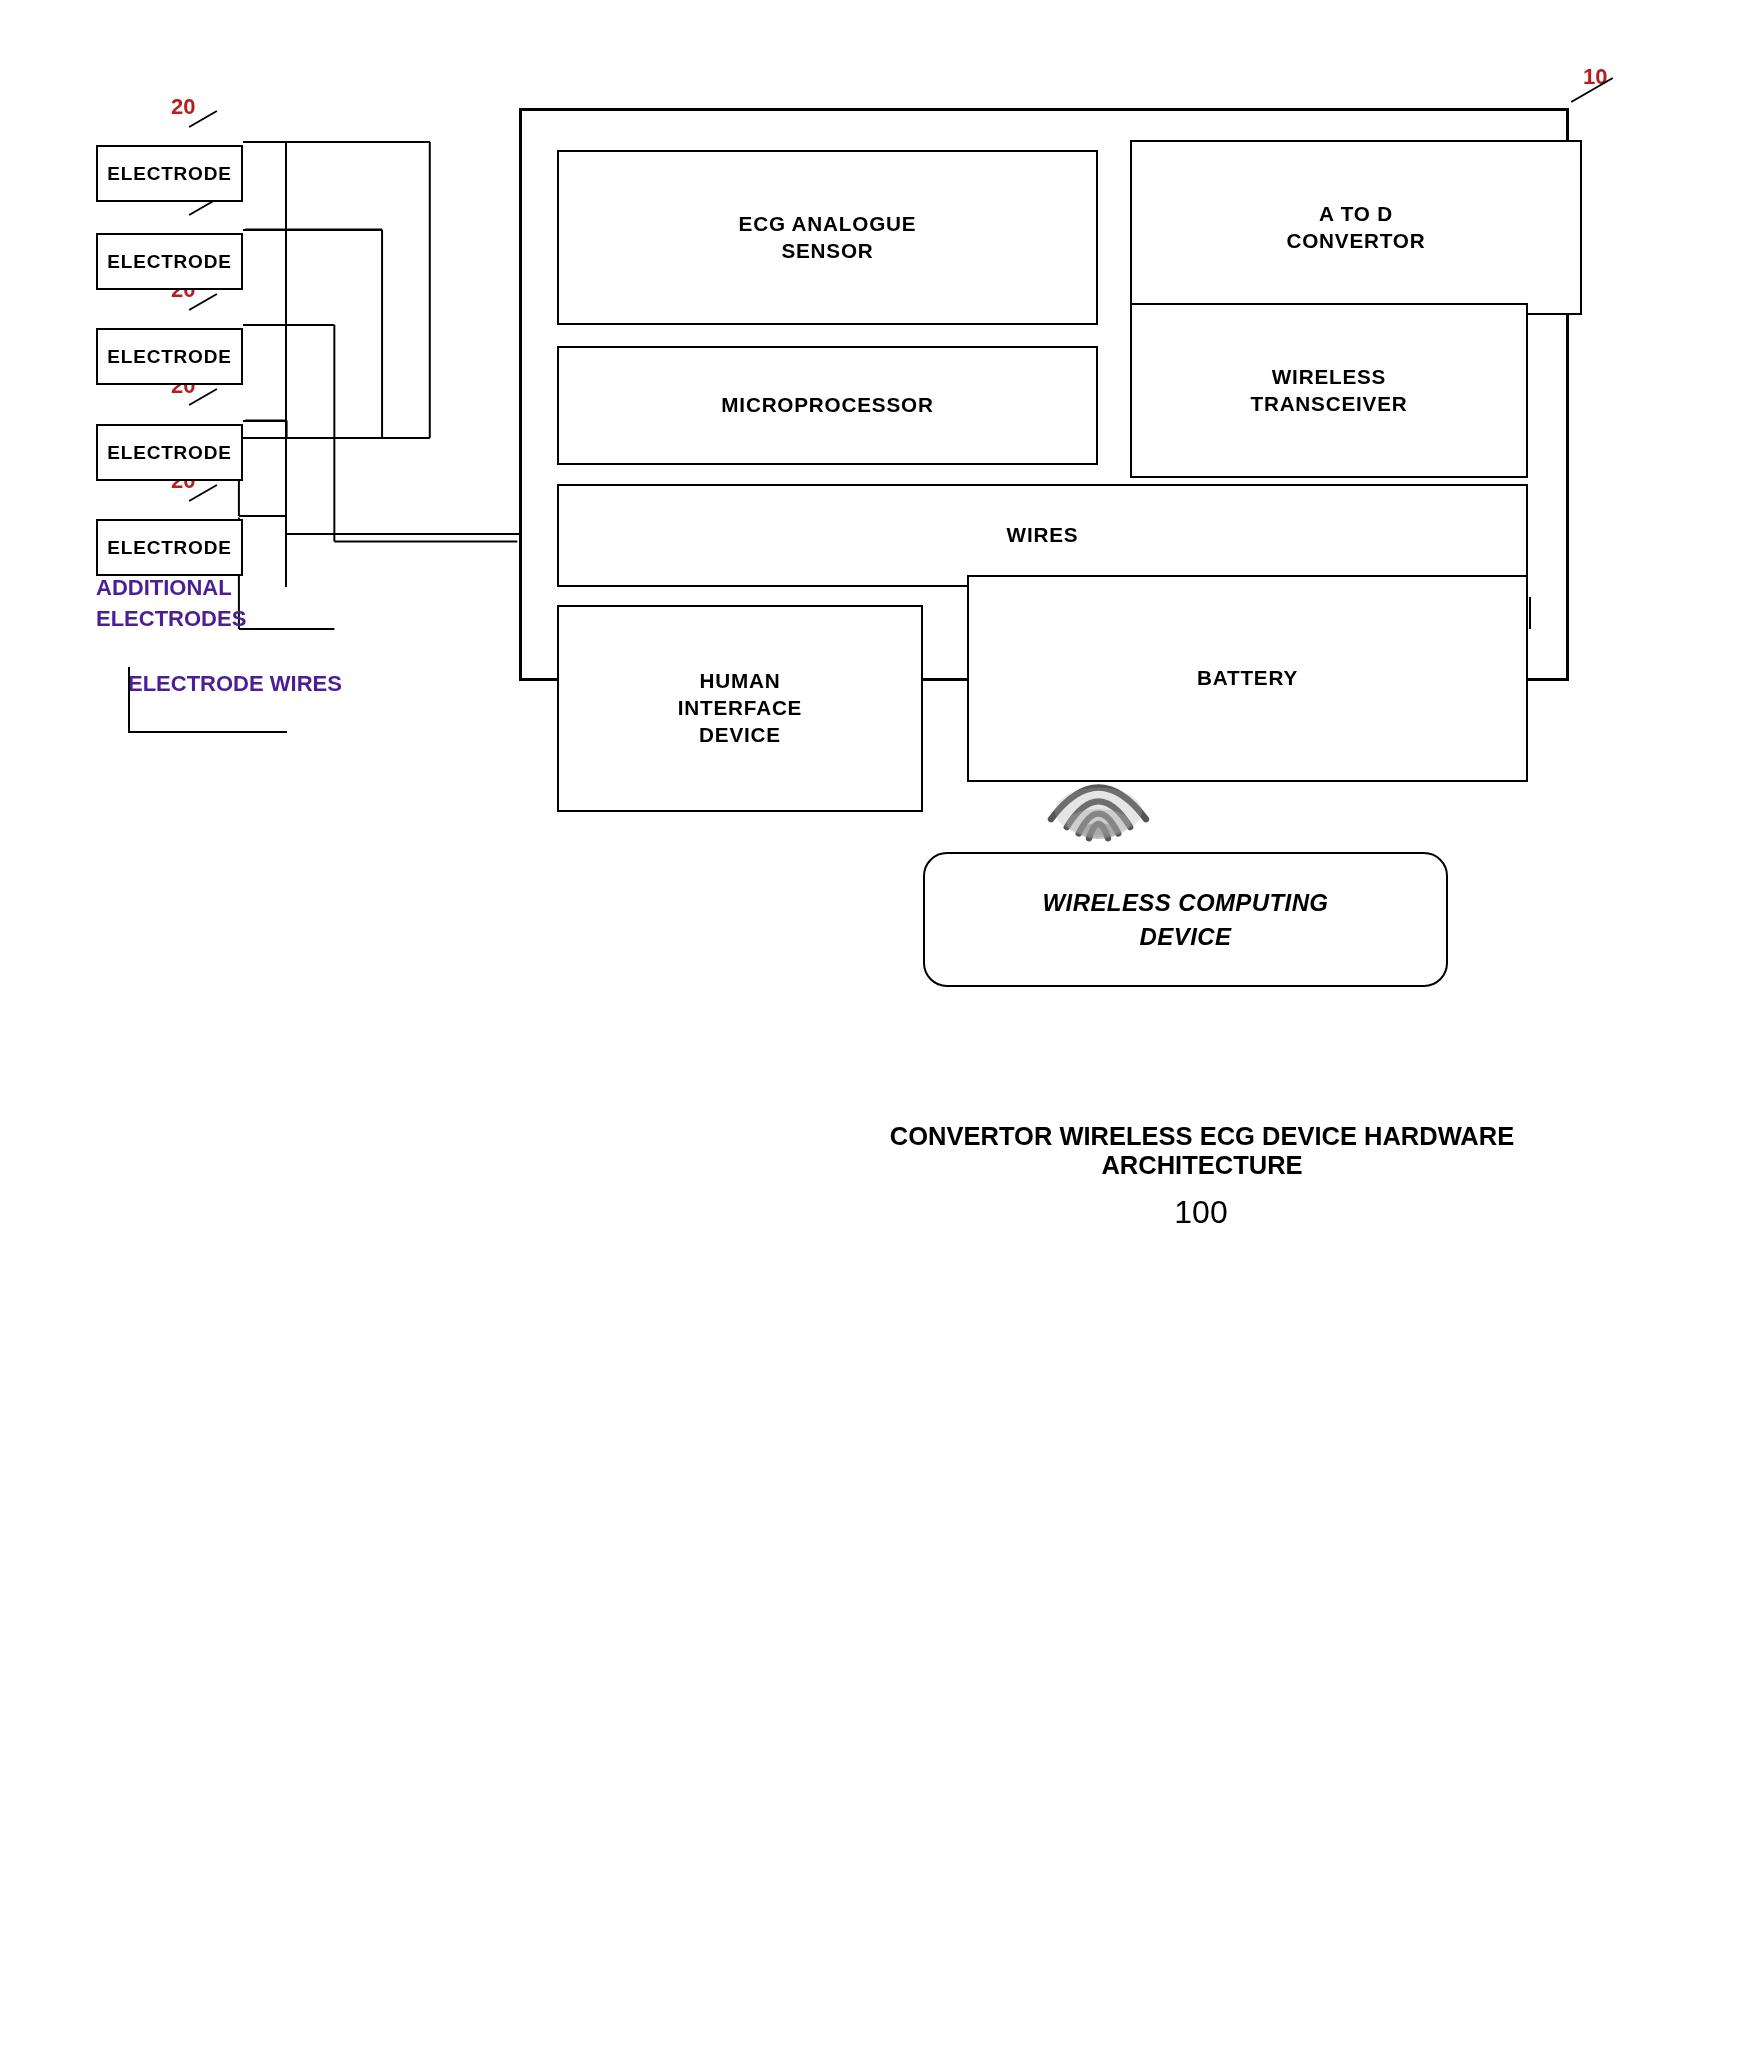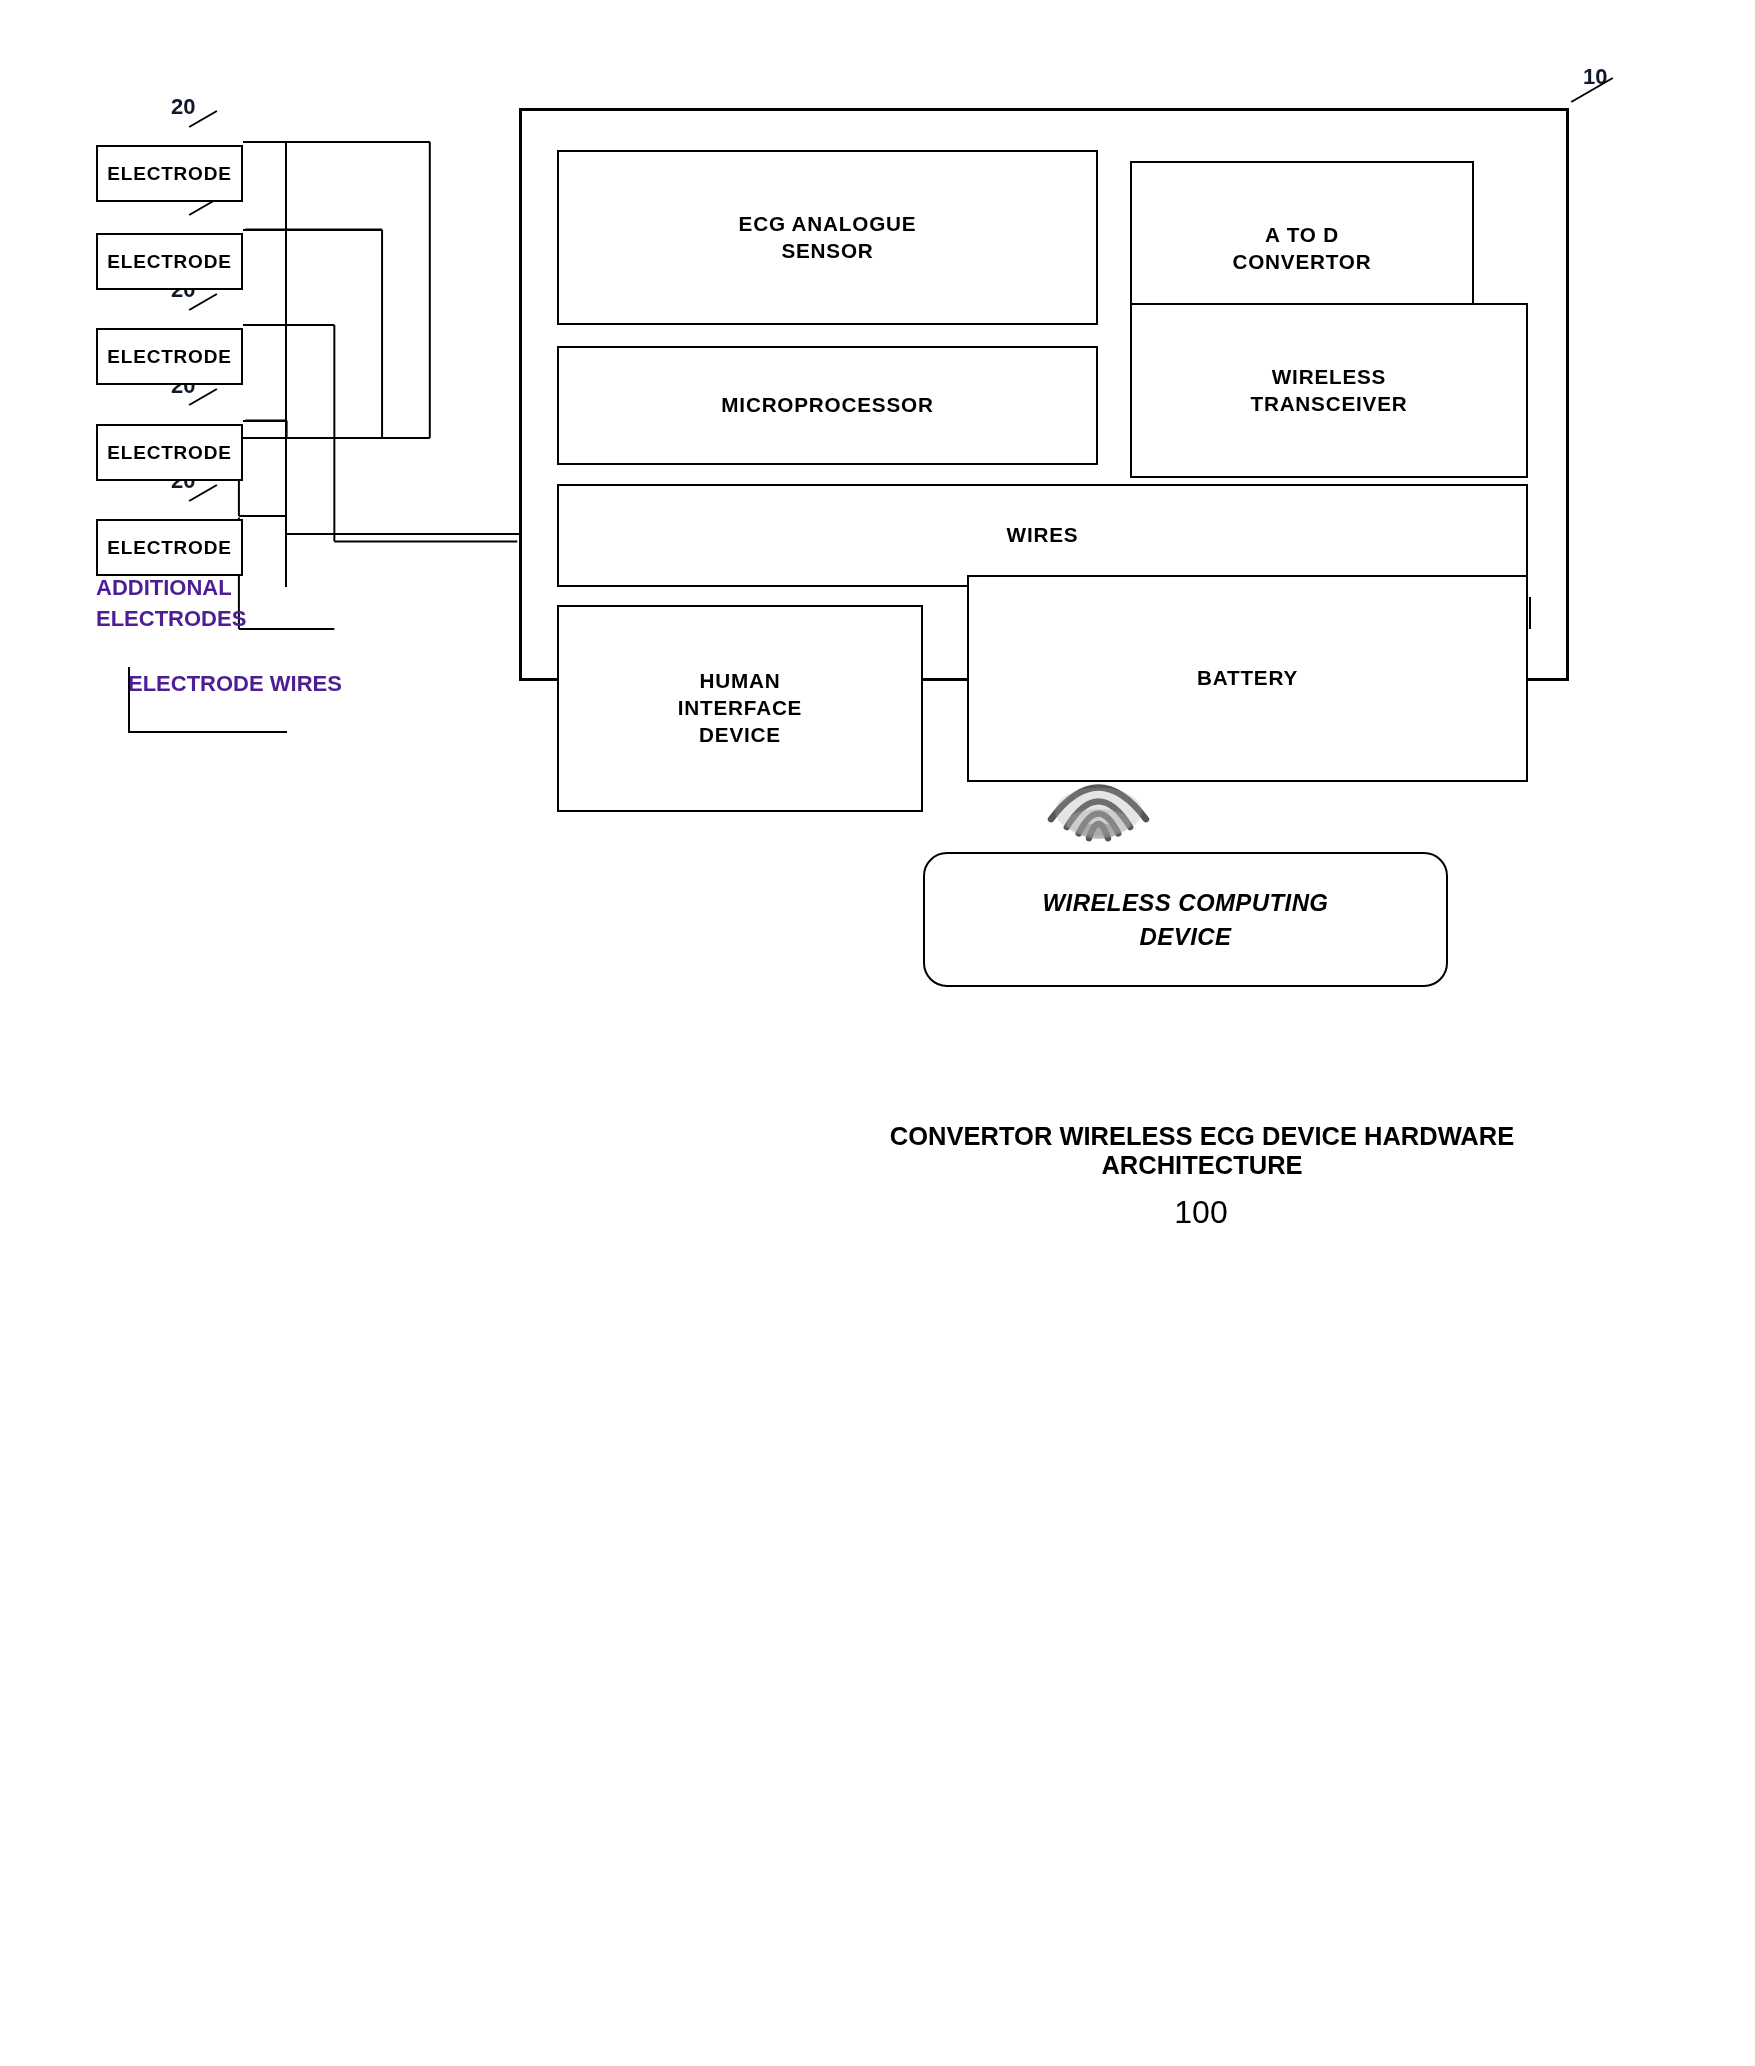--- a/index.html
+++ b/index.html
@@ -16,21 +16,21 @@
       top: 48px;
       left: 48px;
       width: 1660px;
       height: 1989px;
     }
     
     .ref-label {
       position: absolute;
       font-size: 22px;
       font-weight: bold;
-      color: #0f172a;
+      color: #b91c1c;
     }
     
     .electrode-box {
       position: absolute;
       border: 2.4px solid #000;
       background: #fff;
       display: flex;
       align-items: center;
       justify-content: center;
       font-size: 19px;
@@ -223,21 +223,21 @@
 
   <div style="position:absolute; left:80px; top:619px; width:2.4px; height:64px; background:#000;"></div>
   <div style="position:absolute; left:80px; top:683px; width:159px; height:2.4px; background:#000;"></div>
 
   <div class="device-box" style="left:471px; top:60px; width:1050px; height:573px;"></div>
 
   <div class="component-box" style="left:509px; top:102px; width:541px; height:175px;align-items:center;">
     <span>ECG ANALOGUE<br>SENSOR</span>
   </div>
 
-  <div class="component-box" style="left:1082px; top:113px; width:344px; height:175px;">
+  <div class="component-box" style="left:1082px; top:92px; width:452px; height:175px;">
     <span>A TO D<br>CONVERTOR</span>
   </div>
 
   <div class="component-box" style="left:509px; top:298px; width:541px; height:119px;">
     <span>MICROPROCESSOR</span>
   </div>
 
   <div class="component-box" style="left:1082px; top:255px; width:398px; height:175px;">
     <span>WIRELESS<br>TRANSCEIVER</span>
   </div>

